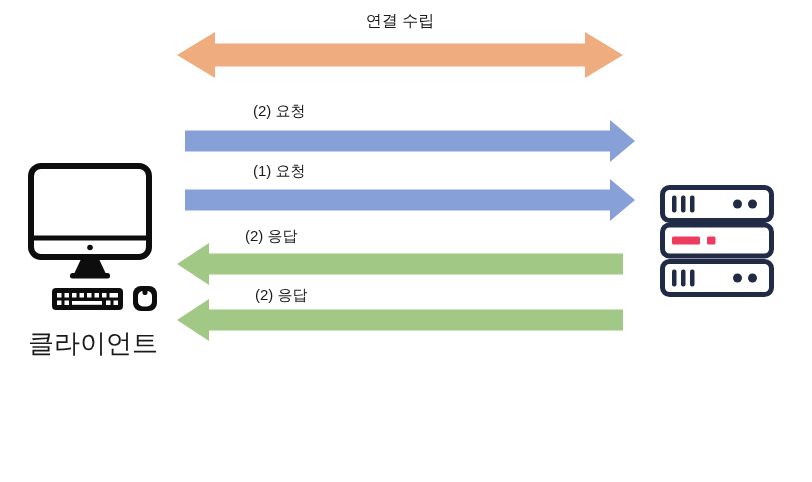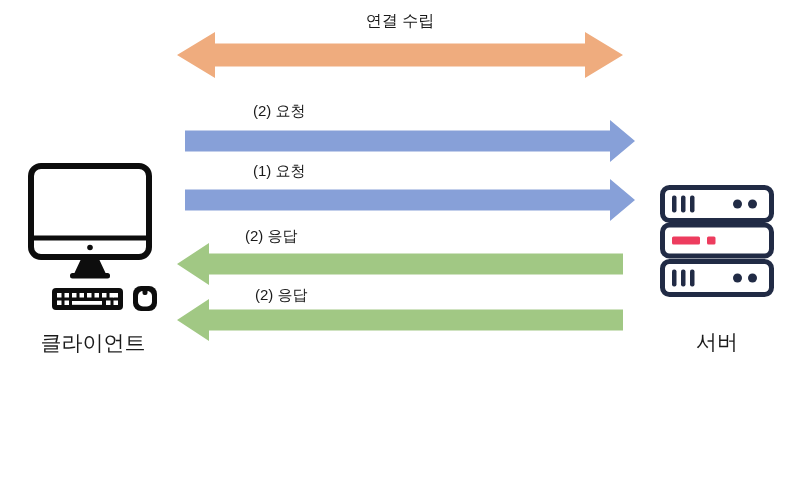--- a/index.html
+++ b/index.html
@@ -8,21 +8,21 @@
     font-family:Liberation Sans, sans-serif;overflow:hidden;
   }
   .arrow{position:absolute;display:block;}
   .shape-orange{fill:var(--arrow-orange,#EFAC7E);}
   .shape-blue{fill:var(--arrow-blue,#87A0D8);}
   .shape-green{fill:var(--arrow-green,#A1C884);}
   .shape-gray{fill:var(--arrow-gray,#A6A2A2);stroke:var(--arrow-gray-border,#6E6A6A);stroke-width:1.5;}
   .lbl{position:absolute;color:var(--text,#1A1A1A);font-size:15px;line-height:19px;white-space:nowrap;}
   .lbl.center{text-align:center;}
   .lbl.big{font-size:16px;line-height:20px;}
-  .node-label{position:absolute;color:var(--text,#1A1A1A);font-size:21px;line-height:24px;text-align:center;white-space:nowrap;}
+  .node-label{position:absolute;color:var(--text,#1A1A1A);font-size:26px;line-height:24px;text-align:center;white-space:nowrap;}
   .icon{position:absolute;}
   .ink{fill:var(--icon-black,#0D0D0D);}
   .ink-stroke{fill:#fff;stroke:var(--icon-black,#0D0D0D);}
   .navy{fill:var(--server-navy,#212B45);}
   .navy-stroke{fill:#fff;stroke:var(--server-navy,#212B45);}
   .red{fill:var(--server-red,#ED3C5E);}
 </style>
 </head>
 <body>
 
@@ -103,15 +103,14 @@
     <rect class="red" x="12" y="53.5" width="28" height="8" rx="1.5"></rect>
     <rect class="red" x="47" y="53.5" width="8.5" height="8" rx="1.5"></rect>
 
     <rect class="navy-stroke" x="2.5" y="78.5" width="109" height="33" rx="7" stroke-width="5"></rect>
     <rect class="navy" x="12" y="86.5" width="4.5" height="17" rx="2"></rect>
     <rect class="navy" x="21" y="86.5" width="4.5" height="17" rx="2"></rect>
     <rect class="navy" x="30" y="86.5" width="4.5" height="17" rx="2"></rect>
     <circle class="navy" cx="77.5" cy="95" r="4.5"></circle>
     <circle class="navy" cx="92.5" cy="95" r="4.5"></circle>
   </svg>
-  <div class="node-label" style="left:660px;top:330px;width:114px;">서버</div>
 
 </div>
 
 </body></html>

